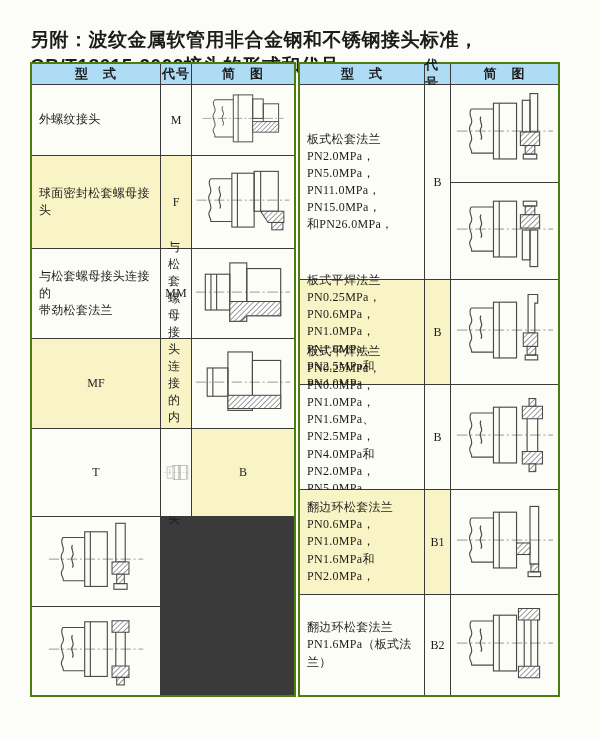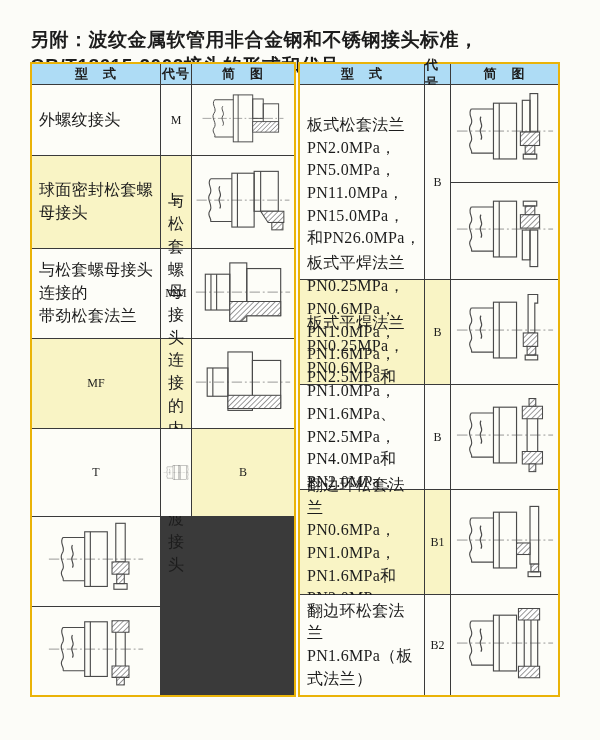--- a/index.html
+++ b/index.html
@@ -23,36 +23,36 @@
     font-family:"Liberation Sans", sans-serif;
   }
   .tables {
     position:absolute; left:30px; top:62px;
     display:flex; gap:2px;
   }
   .half {
     display:grid;
     gap:1px;
     background:var(--border);
-    border:2px solid #eab308;
+    border:2px solid #4d7c0f;
   }
   .half-left  { grid-template-columns:128px 30px 102px;
                 grid-template-rows:20px 70px 92px 89px 89px 87px 178px; }
   .half-right { grid-template-columns:124px 25px 107px;
                 grid-template-rows:20px 194px 104px 104px 104px 100px; }
   .cell { background:var(--cell-bg); }
   .hdr {
     background:var(--header-bg);
     display:flex; align-items:center; justify-content:center;
     font-size:13px; font-weight:bold; letter-spacing:1px;
   }
   .type-cell {
     display:flex; flex-direction:column; justify-content:center;
     padding:2px 3px 2px 7px;
-    font-size:16px; line-height:1.42; letter-spacing:0.3px;
+    font-size:12px; line-height:1.42; letter-spacing:0.3px;
     white-space:pre-line;
   }
   .code-cell {
     display:flex; align-items:center; justify-content:center;
     font-size:12px;
   }
   .hl { background:var(--highlight-bg); }
   .diagram-cell {
     display:flex; align-items:center; justify-content:center;
     padding:2px;

